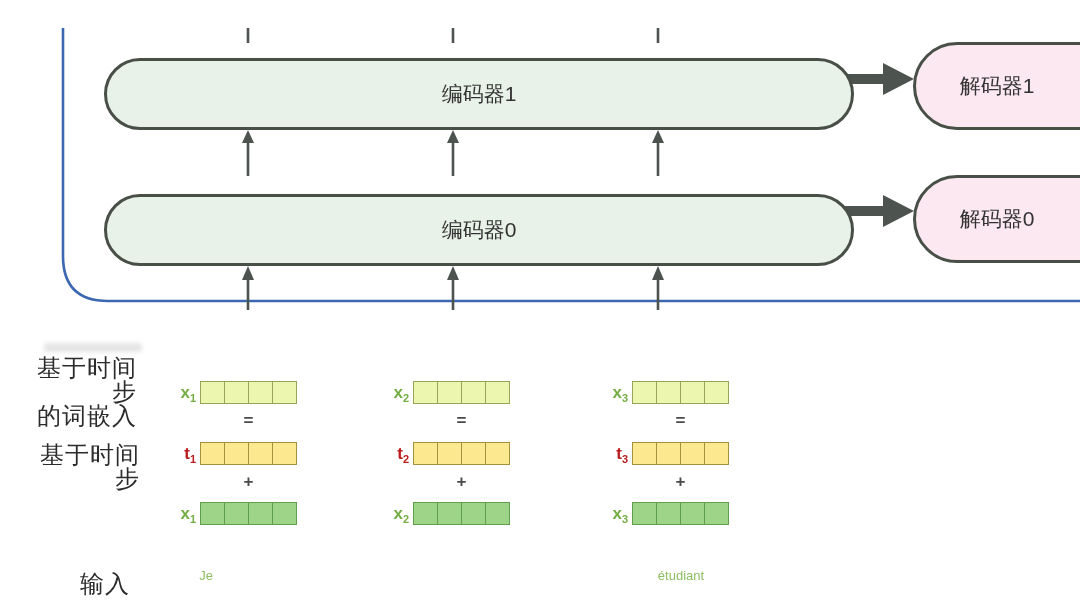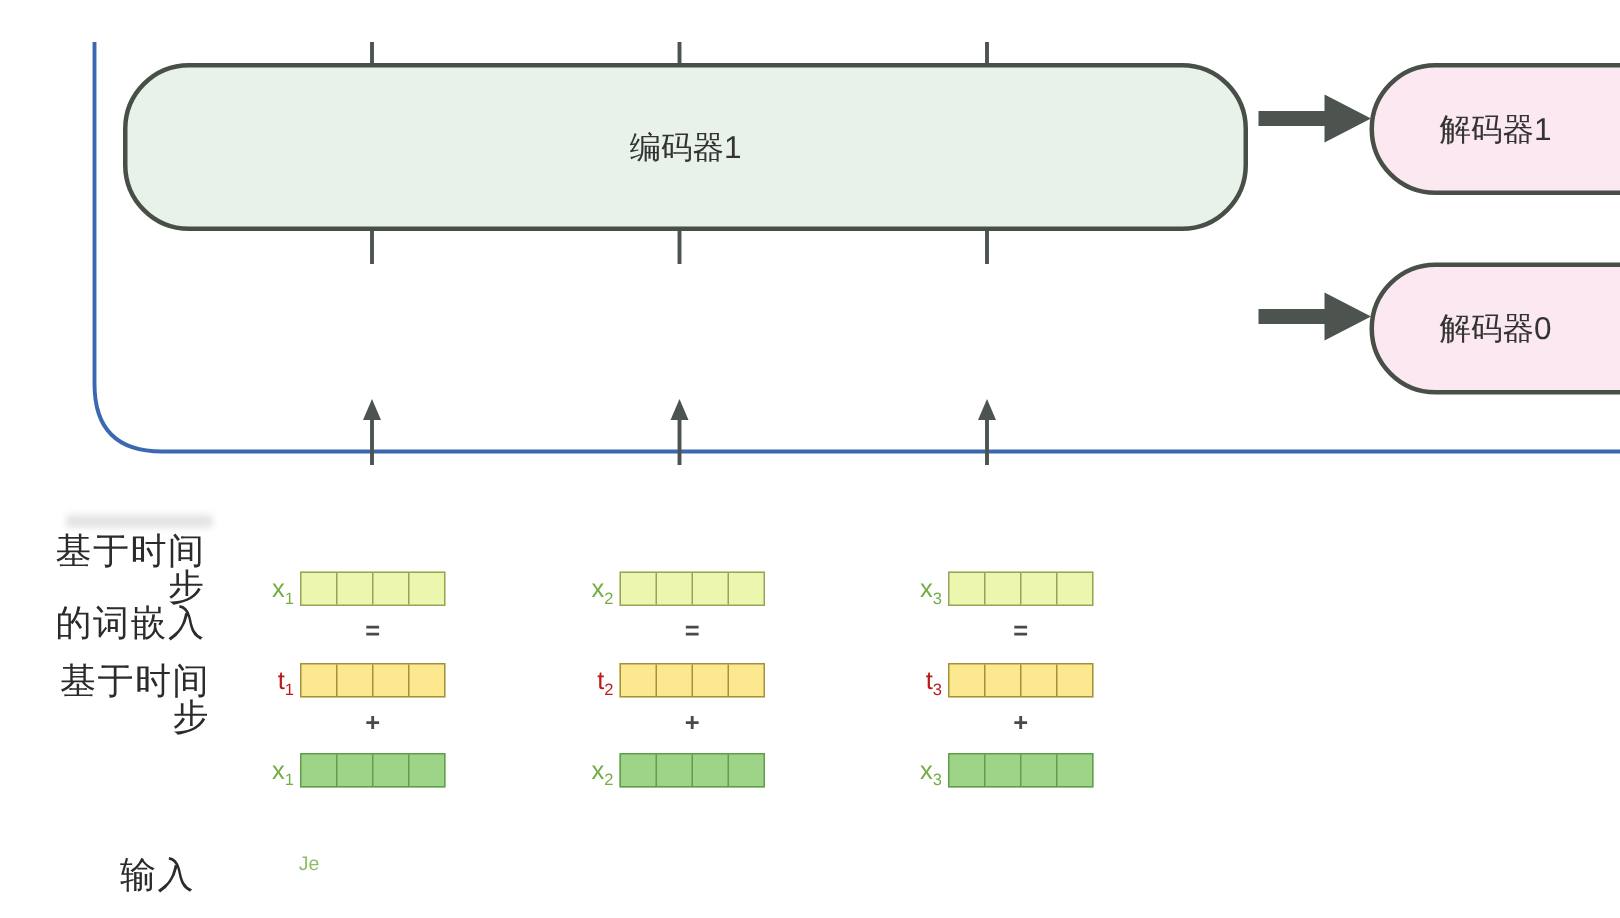--- a/index.html
+++ b/index.html
@@ -7,22 +7,22 @@
     position:relative;width:1080px;height:612px;background:#ffffff;
     overflow:hidden;font-family:"Liberation Sans","DejaVu Sans",sans-serif;
     color:#2f2f2f;
   }
   #wires{position:absolute;left:0;top:0;width:1080px;height:612px;pointer-events:none;}
   .box{
     position:absolute;display:flex;align-items:center;justify-content:center;
     font-size:21px;color:#333;box-sizing:border-box;
   }
   .encoder{
-    left:82px;width:750px;height:112px;
-    background:#e9f2e8;border:3px solid #474f47;border-radius:44px;
+    left:104px;width:750px;height:72px;
+    background:#e9f2e8;border:3px solid #474f47;border-radius:44px;margin-top:16px;
   }
   .decoder{
     left:913px;width:182px;height:88px;
     background:#fbe8f0;border:3px solid #474f47;border-radius:44px 0 0 44px;
     padding-right:14px;
   }
   .side-label{
     position:absolute;font-size:24px;color:#2b2b2b;text-align:right;
     line-height:24px;letter-spacing:1px;
   }
@@ -38,21 +38,21 @@
   .cells span{flex:1;box-sizing:border-box;}
   .cells.time{background:#edf6af;border:1.5px solid #97a356;}
   .cells.time span{border-right:1.5px solid #97a356;}
   .cells.pos{background:#fce88f;border:1.5px solid #a3913d;}
   .cells.pos span{border-right:1.5px solid #a3913d;}
   .cells.wemb{background:#9dd487;border:1.5px solid #5f9e4a;}
   .cells.wemb span{border-right:1.5px solid #5f9e4a;}
   .cells span:last-child{border-right:none !important;}
   .vec-label{
     position:absolute;left:-32px;width:28px;text-align:right;
-    font-size:17px;font-weight:normal;line-height:23px;
+    font-size:17px;font-weight:bold;line-height:23px;
   }
   .vec-label sub{font-size:11px;}
   .vl-green{color:#74ad44;}
   .vl-gold{color:#b91c1c;}
   .op{
     position:absolute;left:0;width:97px;text-align:center;
     font-size:17px;font-weight:bold;color:#4a4a4a;line-height:17px;
   }
   .word{
     position:absolute;top:568px;width:130px;text-align:center;
@@ -100,20 +100,23 @@
     </g>
     <g fill="#4d5450">
       <rect x="839" y="206" width="46" height="10"></rect>
       <polygon points="883,195 883,227 914,211"></polygon>
     </g>
   </svg>
 
   <div class="box encoder" style="top:42px">
     <span>编码器1</span>
   </div>
+  <div class="box encoder" style="top:178px">
+    <span>编码器0</span>
+  </div>
   <div class="box decoder" style="top:42px">
     <span>解码器1</span>
   </div>
   <div class="box decoder" style="top:175px">
     <span>解码器0</span>
   </div>
 
   <div class="ghost"></div>
 
   <div class="side-label" style="left:17px;top:356px;width:120px">
@@ -195,14 +198,15 @@
     <span class="vec-label vl-green row-wemb"><span>x</span><sub>3</sub></span>
     <div class="cells wemb row-wemb">
         <span></span>
         <span></span>
         <span></span>
         <span></span>
       </div>
   </div>
 
   <div class="word" style="left:141px">Je</div>
+  <div class="word" style="left:616px">étudiant</div>
 
 </div>
 
 </body></html>

